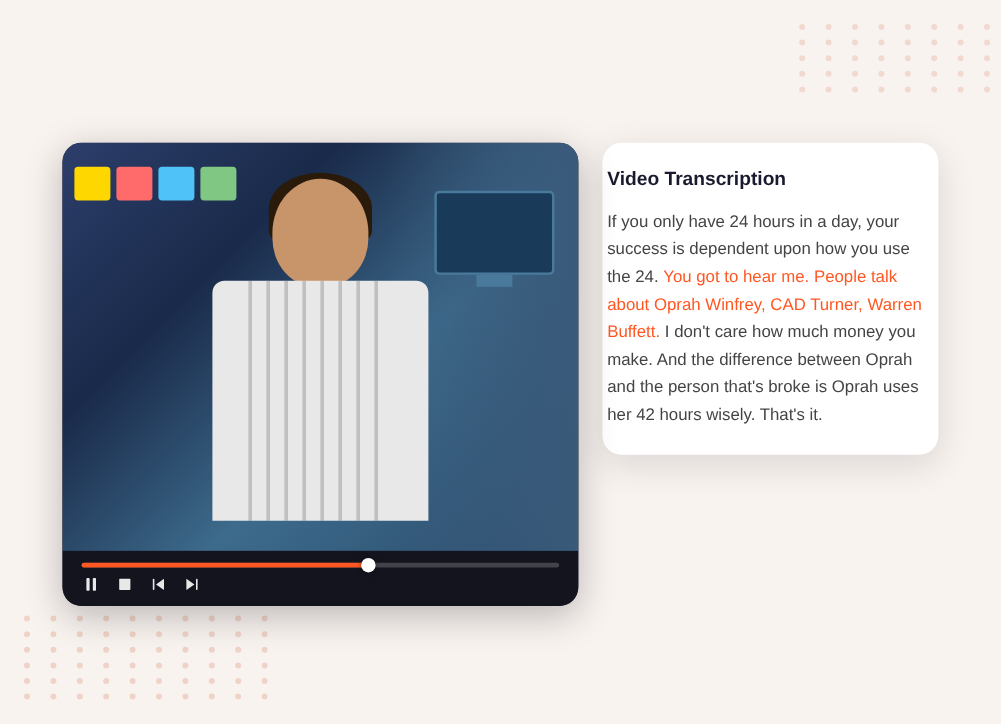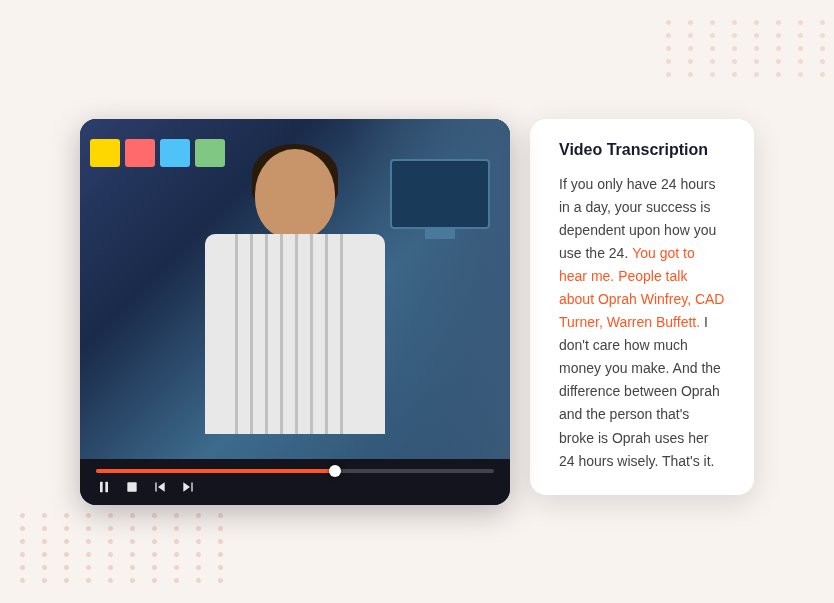--- a/index.html
+++ b/index.html
@@ -250,24 +250,24 @@
 
     
     .ctrl-btn svg {
       width: 16px;
       height: 16px;
       fill: white;
     }
 
     
     .transcription-card {
-      width: 224px;
+      width: 280px;
       background: white;
       border-radius: 16px;
-      padding: 22px 29px;
+      padding: 22px 4px;
       box-shadow: 0 8px 30px rgba(0,0,0,0.12);
       max-height: 460px;
       overflow-y: auto;
       flex-shrink: 0;
     }
 
     .transcription-title {
       font-size: 16px;
       font-weight: 700;
       color: #1a1a2e;
@@ -461,17 +461,17 @@
     </div>
   </div>
 
   <div class="transcription-card">
     <div class="transcription-title">Video Transcription</div>
     <div class="transcription-text">
       <span class="normal">If you only have 24 hours in a day, your success is dependent upon how you use the 24.</span>
       <span> </span>
       <span class="highlighted">You got to hear me. People talk about Oprah Winfrey, CAD Turner, Warren Buffett.</span>
       <span> </span>
-      <span class="normal">I don't care how much money you make. And the difference between Oprah and the person that's broke is Oprah uses her 24 hours wisely. That's it.</span>
+      <span class="normal">I don't care how much money you make. And the difference between Oprah and the person that's broke is Oprah uses her 42 hours wisely. That's it.</span>
     </div>
   </div>
 
 </div>
 
 </body></html>

